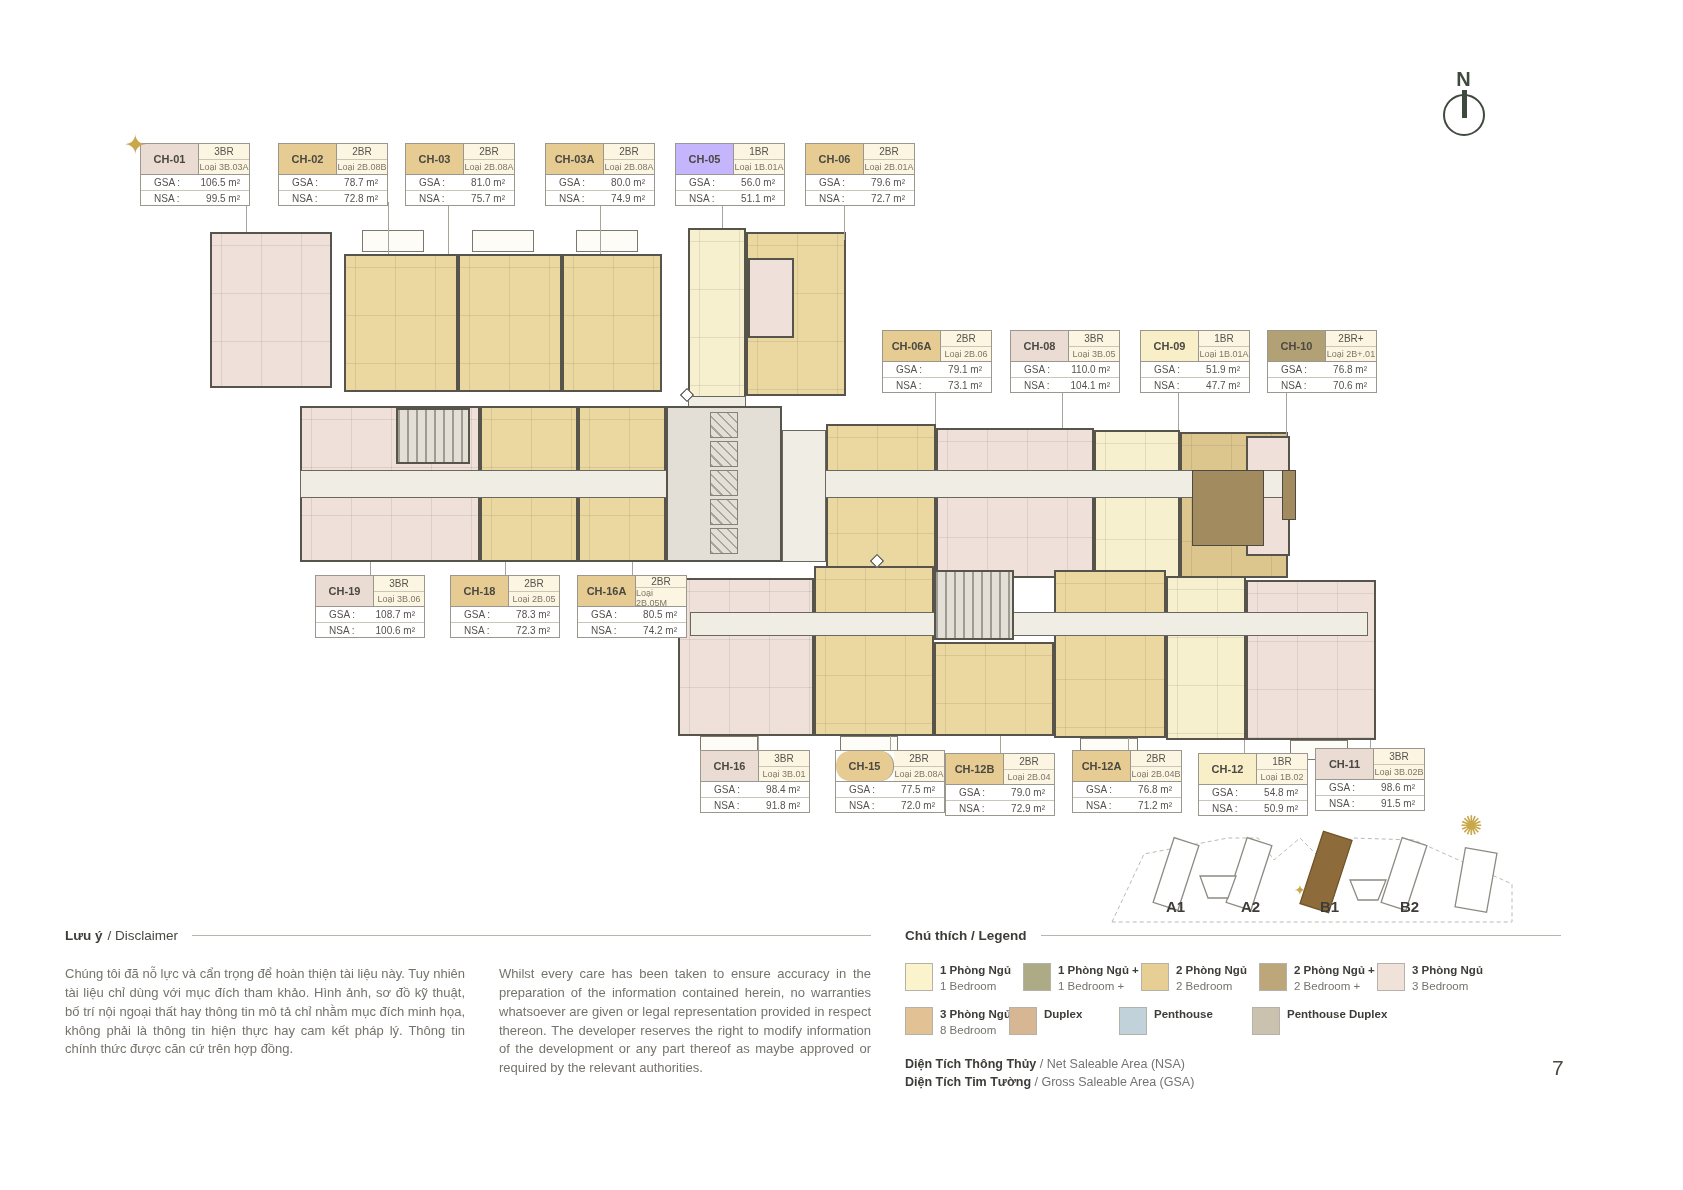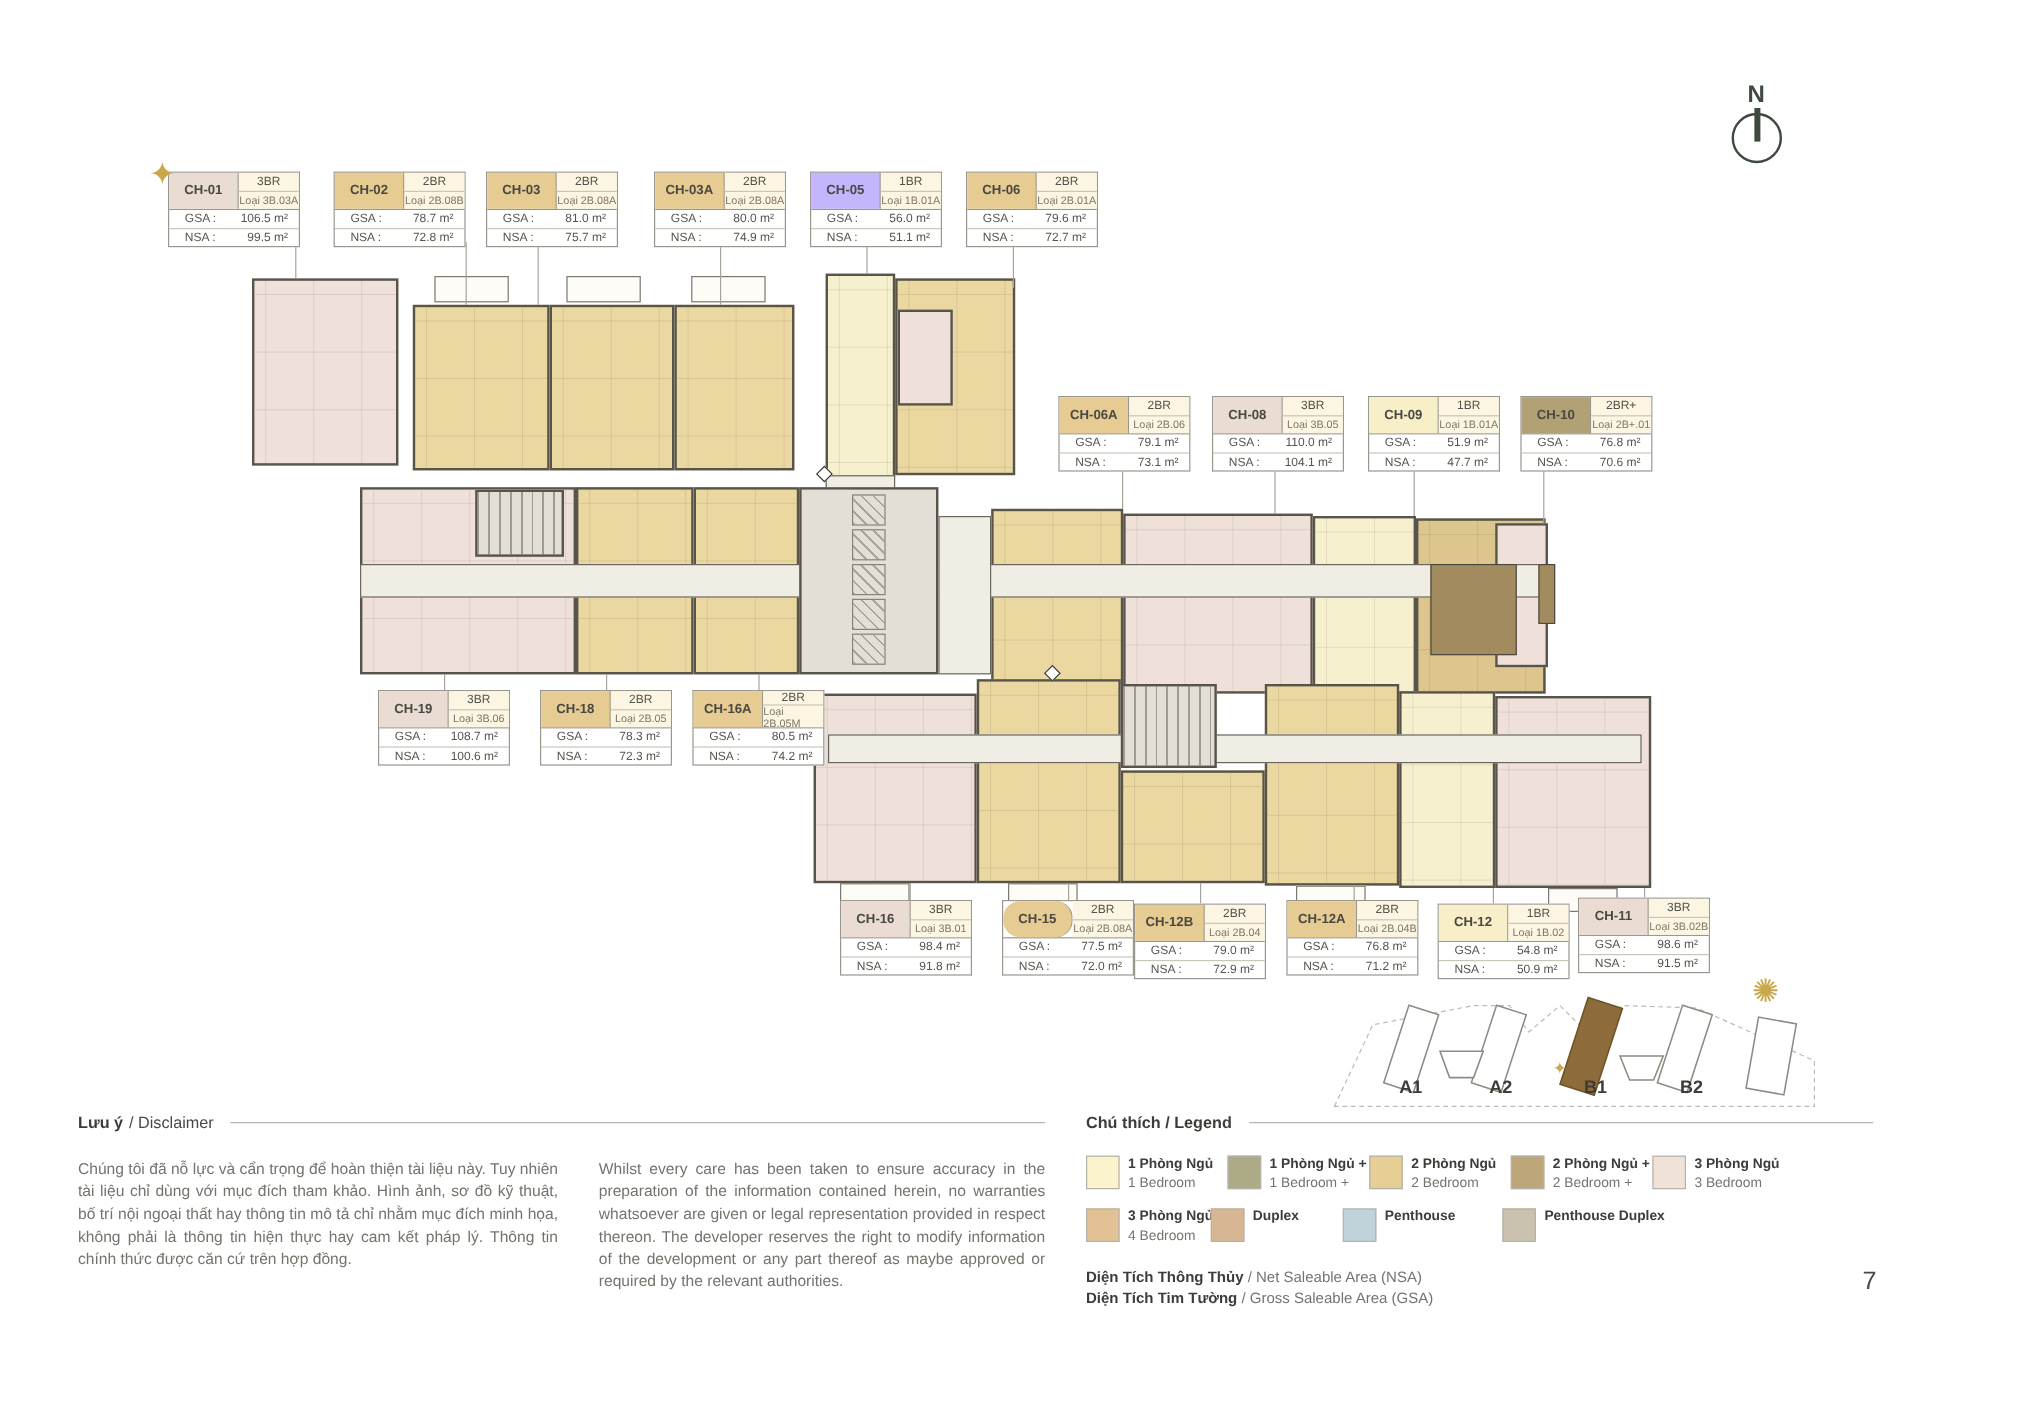--- a/index.html
+++ b/index.html
@@ -587,21 +587,21 @@
       <span class="lg-vi">3 Phòng Ngủ</span>
       <span class="lg-en">3 Bedroom</span>
     </span>
   </div>
       </div>
     <div id="legend-row2" class="lg-row lg-row2">
         <div class="lg-item">
     <span class="lg-swatch" style="background: rgb(226, 194, 149);"></span>
     <span class="lg-labels">
       <span class="lg-vi">3 Phòng Ngủ</span>
-      <span class="lg-en">4 Bedroom</span>
+      <span class="lg-en">8 Bedroom</span>
     </span>
   </div>
         <div class="lg-item">
     <span class="lg-swatch" style="background: rgb(215, 182, 147);"></span>
     <span class="lg-labels">
       <span class="lg-vi">Duplex</span>
       <span class="lg-en"></span>
     </span>
   </div>
         <div class="lg-item">

